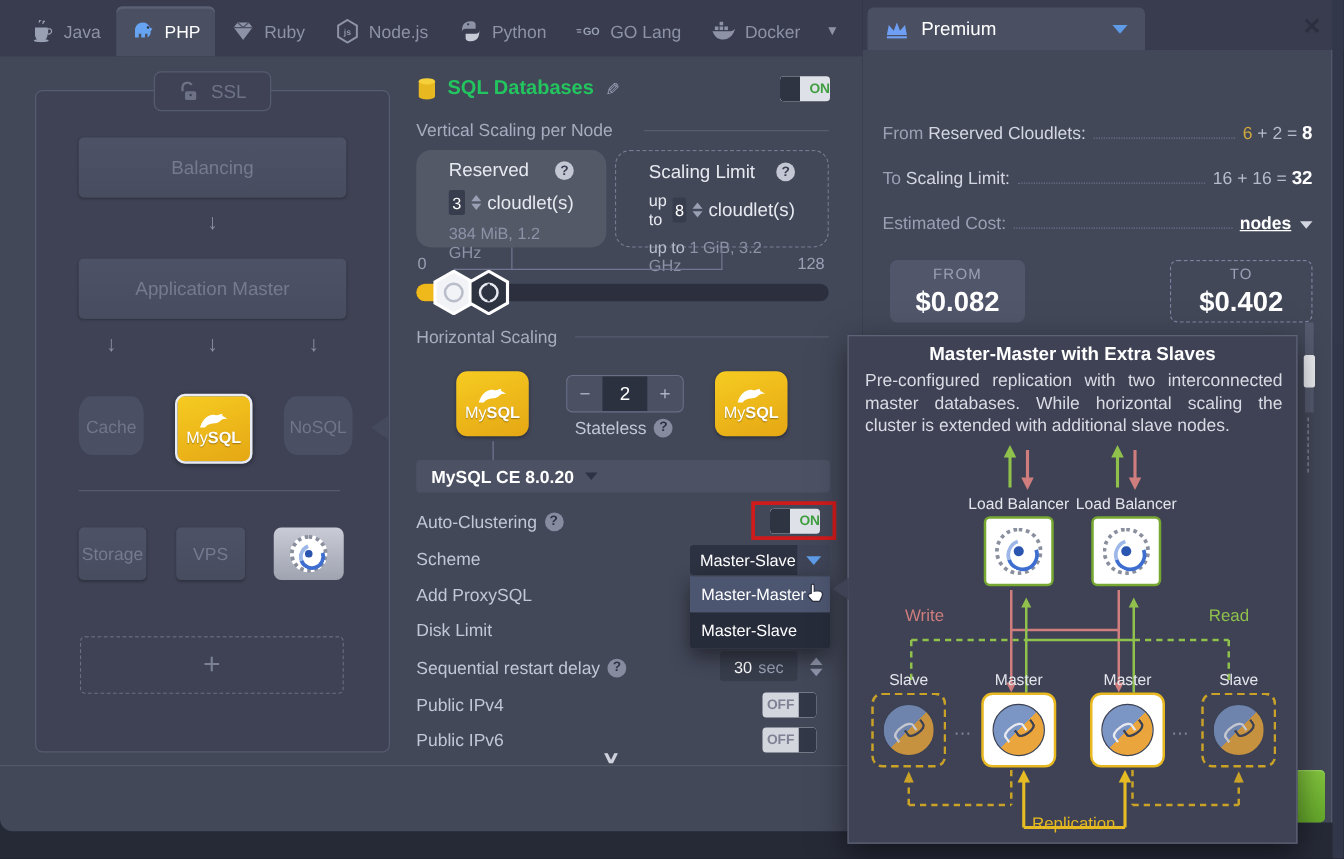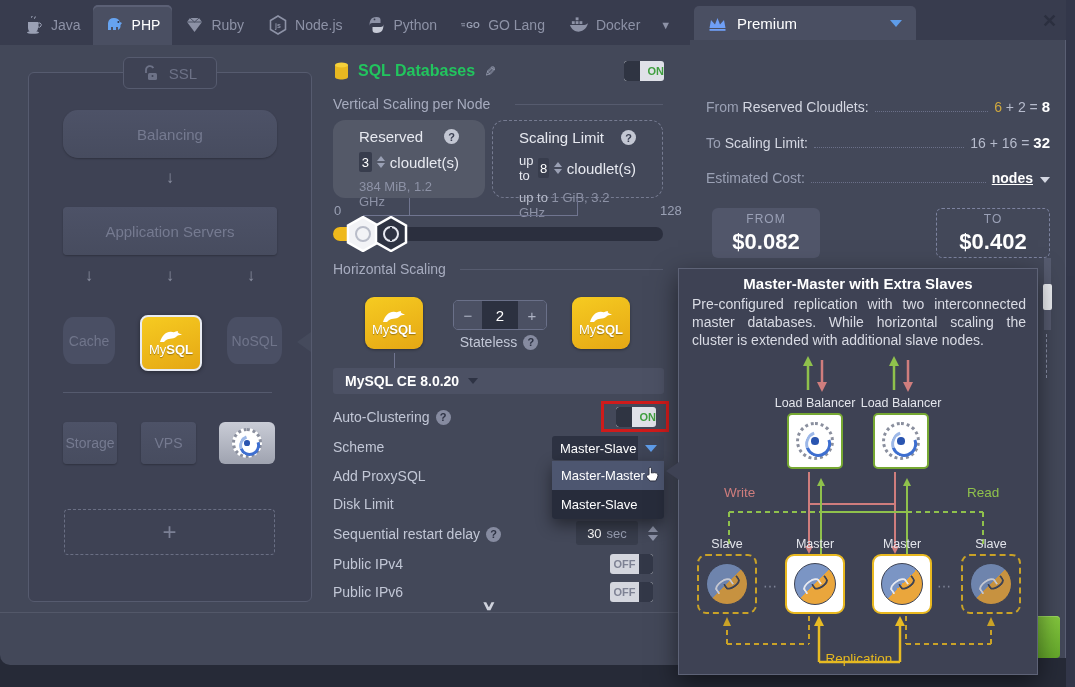--- a/index.html
+++ b/index.html
@@ -261,26 +261,26 @@
   <div class="abs" id="ssl-tab">
     <span>
       <svg width="18" height="16" viewBox="0 0 18 16">
           <path d="M3 8V5a4 4 0 0 1 7.4-2" fill="none" stroke="#6d7287" stroke-width="1.8"></path>
           <rect x="5" y="8" width="9" height="7" rx="1.5" fill="#6d7287"></rect>
           <circle cx="9.5" cy="11" r="1" fill="#3e4254"></circle>
         </svg>
     </span>
     <span>SSL</span>
   </div>
-  <div class="abs topo-btn" style="left:63px;top:110px;width:214px;height:48px;border-radius:15px;">
+  <div class="abs topo-btn" style="left:63px;top:110px;width:214px;height:48px;">
     <span>Balancing</span>
   </div>
   <div class="abs dim-arrow" style="left:162px;top:168px;width:16px;">↓</div>
   <div class="abs topo-btn" style="left:63px;top:207px;width:214px;height:48px;">
-    <span>Application Servers</span>
+    <span>Application Master</span>
   </div>
   <div class="abs dim-arrow" style="left:81px;top:266px;width:16px;">↓</div>
   <div class="abs dim-arrow" style="left:162px;top:266px;width:16px;">↓</div>
   <div class="abs dim-arrow" style="left:243px;top:266px;width:16px;">↓</div>
   <div class="abs topo-cyl" style="left:63px;top:317px;width:52px;height:47px;">
     <span>Cache</span>
   </div>
   <div class="abs" id="mysql-node-sel">
     <span class="mysql-logo">
       <svg width="26" height="13" viewBox="0 0 26 13">
@@ -358,21 +358,21 @@
     <div class="vs-note"><span style="color:#b9bdcc;">up to</span> <span>1 GiB, 3.2 GHz</span></div>
   </div>
 
   <div class="abs conn" style="left:409px;top:198px;width:1px;height:18px;"></div>
   <div class="abs conn" style="left:577px;top:198px;width:1px;height:18px;"></div>
   <div class="abs conn" style="left:363px;top:215px;width:215px;height:1px;"></div>
   <div class="abs conn" style="left:363px;top:215px;width:1px;height:13px;"></div>
   <div class="abs conn" style="left:391px;top:215px;width:1px;height:13px;"></div>
 
   <div class="abs gray" style="left:334px;top:203px;font-size:13px;">0</div>
-  <div class="abs gray" style="left:660px;top:203px;font-size:13px;">128</div>
+  <div class="abs gray" style="left:638px;top:203px;font-size:13px;">128</div>
   <div class="abs" id="slider-track"></div>
   <div class="abs" id="slider-fill"></div>
   <div class="abs" style="left:343px;top:216px;">
     <svg width="70" height="36" viewBox="0 0 70 36">
       <polygon points="20,1 35,9.5 35,26.5 20,35 5,26.5 5,9.5" fill="#f2f3f6" stroke="#ffffff" stroke-width="2.5"></polygon>
       <circle cx="20" cy="18" r="7" fill="none" stroke="#b9bdc9" stroke-width="2"></circle>
       <polygon points="48,1 63,9.5 63,26.5 48,35 33,26.5 33,9.5" fill="#2e3342" stroke="#ffffff" stroke-width="2.5"></polygon>
       <circle cx="48" cy="18" r="7" fill="none" stroke="#e7e9f0" stroke-width="2"></circle>
       <line x1="48" y1="11" x2="48" y2="25" stroke="#2e3342" stroke-width="2"></line>
     </svg>

